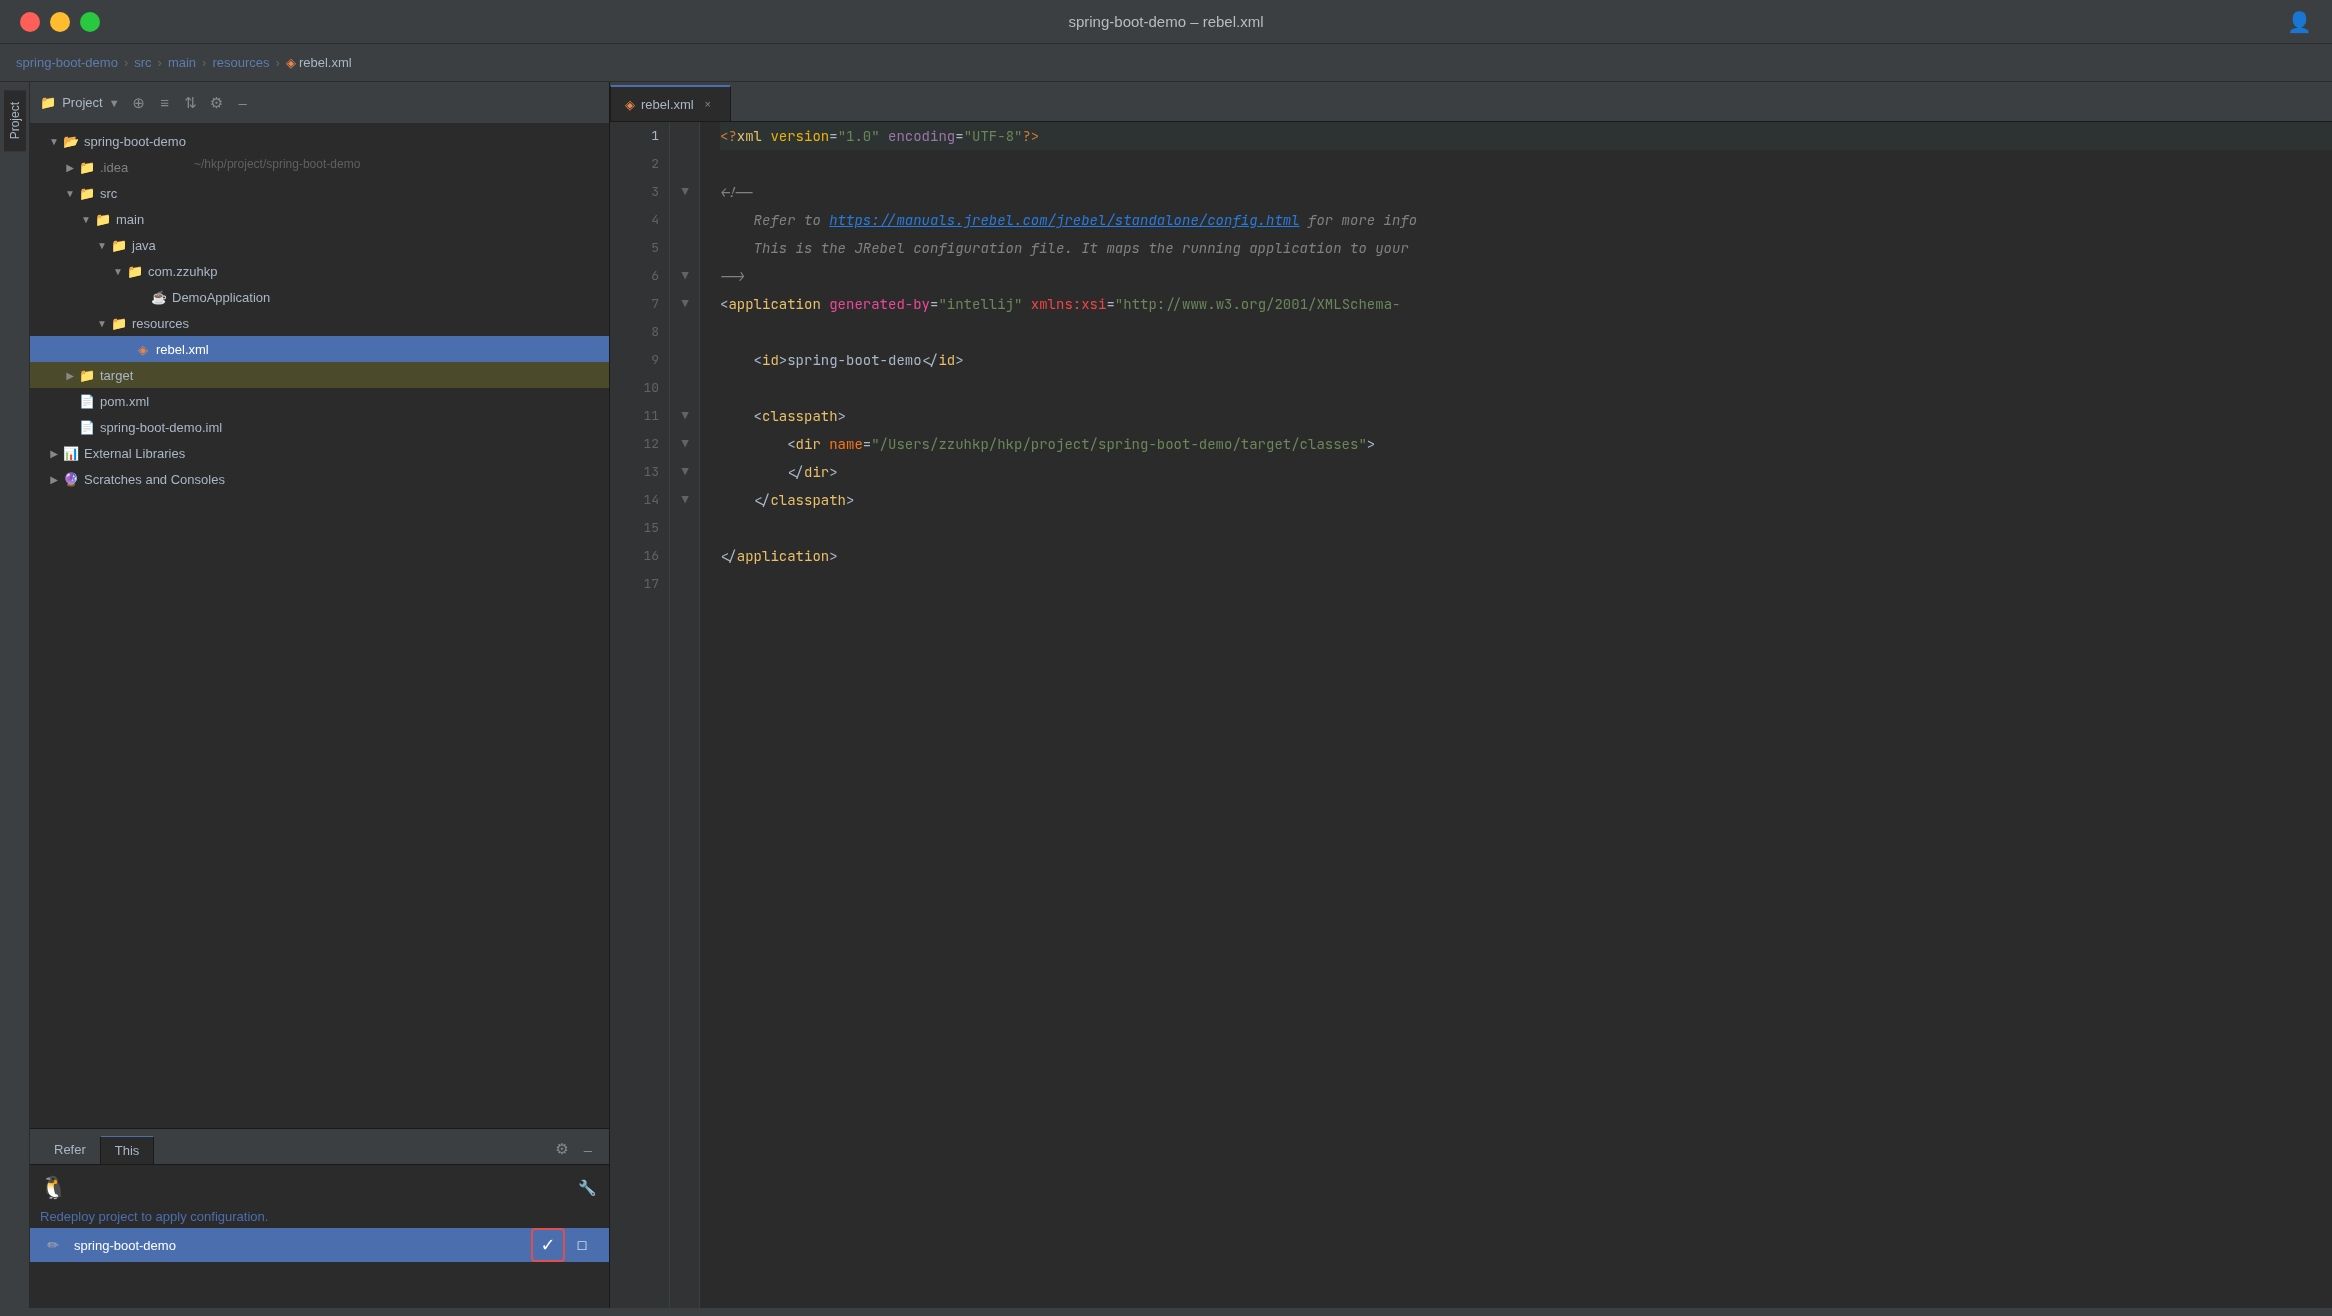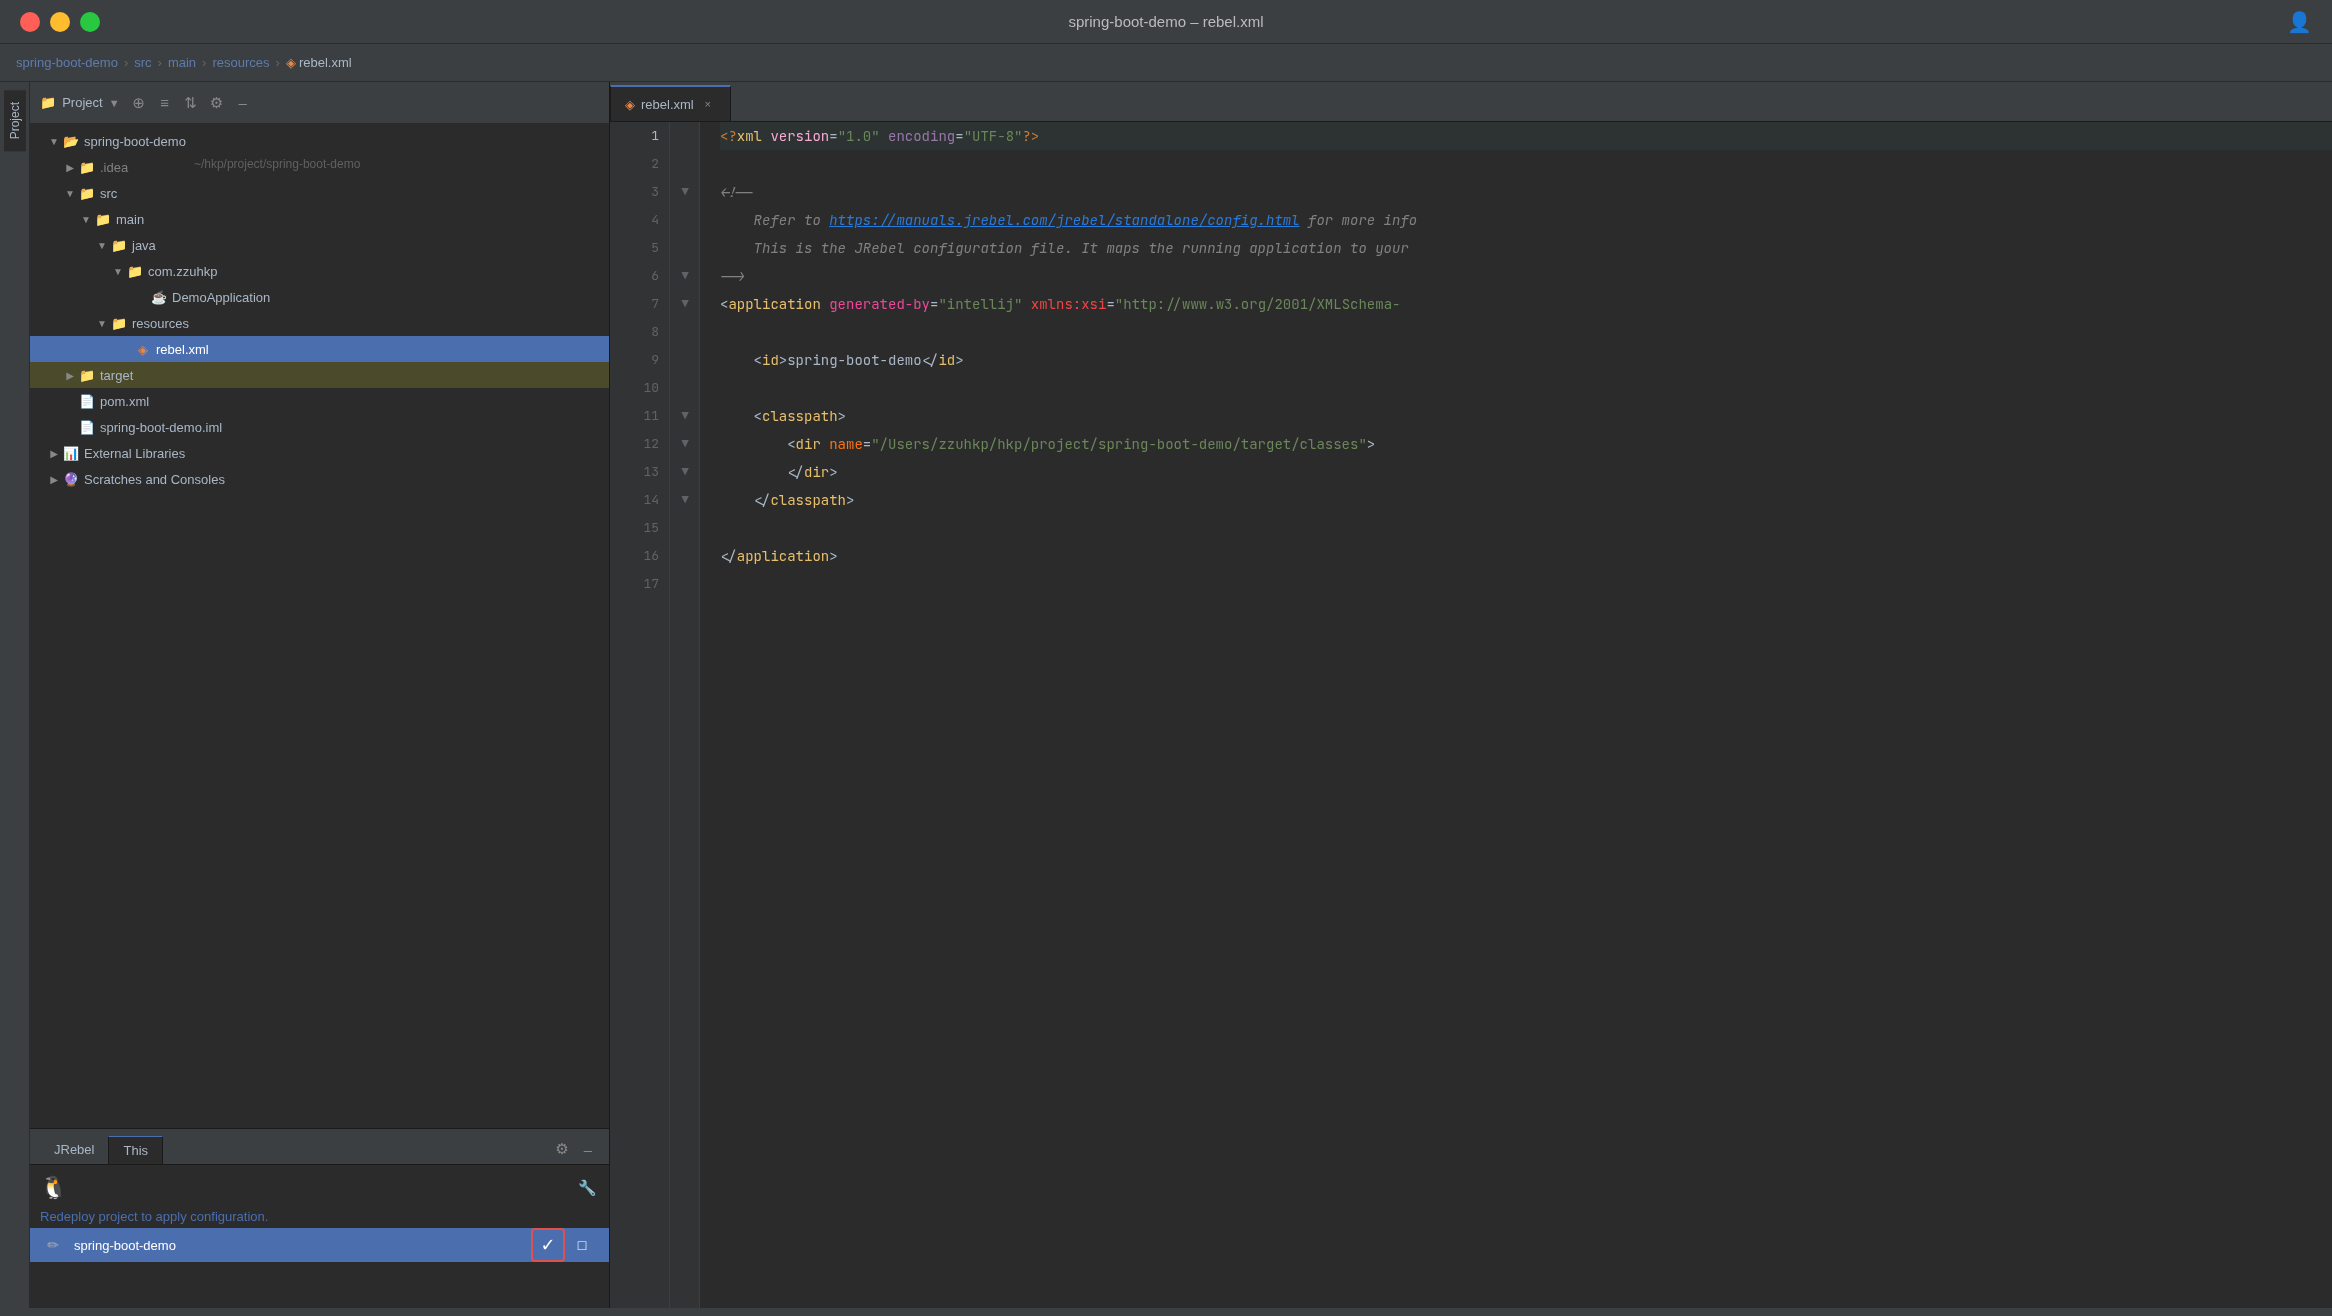--- a/index.html
+++ b/index.html
@@ -555,21 +555,21 @@
         <span class="tree-arrow">▶</span>
         <span class="tree-icon" style="color:#888;">🔮</span>
         <span class="tree-label">Scratches and Consoles</span>
       </div>
 
     </div>
 
     <div class="jrebel-panel">
       <div class="jrebel-tabs">
         <div class="jrebel-tabs-left">
-          <div class="jrebel-tab">JRebel</div>
+          <div class="jrebel-tab">Refer</div>
           <div class="jrebel-tab active">This</div>
         </div>
         <div class="jrebel-tabs-right">
           <button class="toolbar-icon-btn">⚙</button>
           <button class="toolbar-icon-btn">–</button>
         </div>
       </div>
       <div class="jrebel-content">
         <div class="jrebel-toolbar">
           <span style="font-size:22px; color:#888;">🐧</span>
@@ -654,21 +654,21 @@
           <span style="color:#606366; font-size:12px; cursor:pointer;">▼</span>
         </div>
         <div class="gutter-cell"></div>
         <div class="gutter-cell"></div>
         <div class="gutter-cell"></div>
       </div>
 
       <div class="code-content">
 
         <div class="code-line line-1">
-          <span style="color:#cc7832;">&lt;?</span><span style="color:#e8bf6a;">xml</span><span style="color:#f9a8d4;"> version</span><span style="color:#a9b7c6;">=</span><span style="color:#6a8759;">"1.0"</span><span style="color:#9876aa;"> encoding</span><span style="color:#a9b7c6;">=</span><span style="color:#6a8759;">"UTF-8"</span><span style="color:#cc7832;">?&gt;</span>
+          <span style="color:#cc7832;">&lt;?</span><span style="color:#e8bf6a;">xml</span><span style="color:#eab308;"> version</span><span style="color:#a9b7c6;">=</span><span style="color:#6a8759;">"1.0"</span><span style="color:#9876aa;"> encoding</span><span style="color:#a9b7c6;">=</span><span style="color:#6a8759;">"UTF-8"</span><span style="color:#cc7832;">?&gt;</span>
         </div>
 
         <div class="code-line">&nbsp;</div>
 
         <div class="code-line">
           <span style="color:#808080; font-style:italic;">&lt;!--</span>
         </div>
 
         <div class="code-line">
           <span style="color:#808080; font-style:italic;">&nbsp;&nbsp;&nbsp;&nbsp;Refer to </span><span style="color:#287bde; text-decoration:underline; font-style:italic;">https://manuals.jrebel.com/jrebel/standalone/config.html</span><span style="color:#808080; font-style:italic;"> for more info</span>

